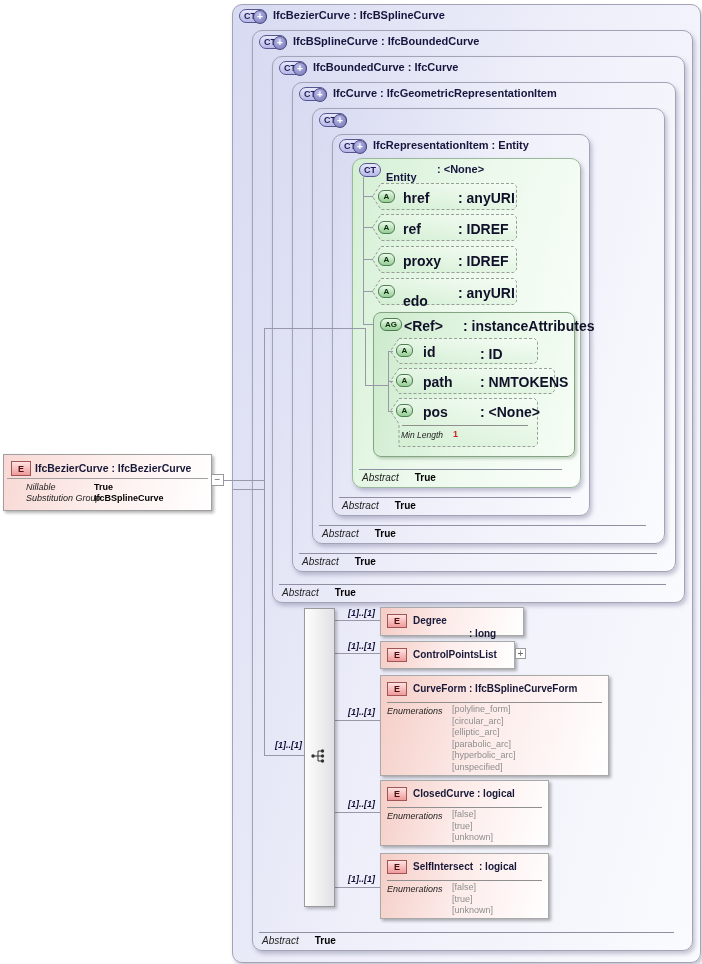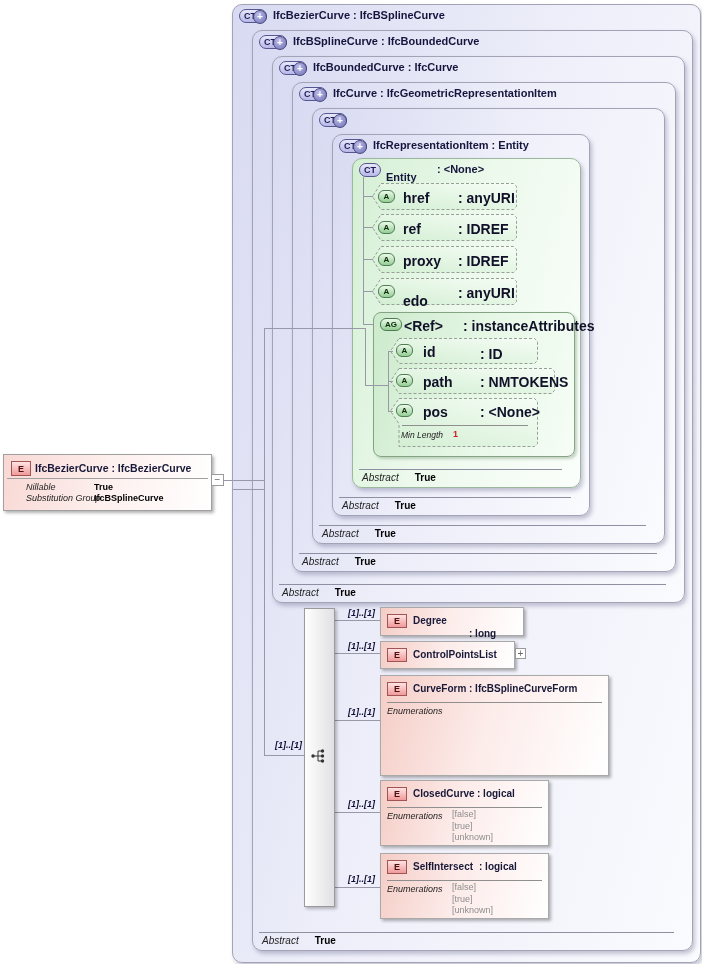--- a/index.html
+++ b/index.html
@@ -256,20 +256,28 @@
     <span class="pname" style="left:32px;top:7px;">ControlPointsList</span>
   </div>
   <div class="togglebox" style="left:515px;top:648px;width:11px;height:11px;line-height:9px;">+</div>
 
   <div class="pinkbox" style="left:380px;top:675px;width:227px;height:99px;">
     <span class="badge-e" style="left:6px;top:6px;">E</span>
     <span class="pname" style="left:32px;top:7px;">CurveForm</span>
     <span class="pname" style="left:88px;top:7px;">: IfcBSplineCurveForm</span>
     <div class="esep" style="top:26px;"></div>
     <span class="enum-lab" style="left:6px;top:30px;">Enumerations</span>
+    <div class="enum-col" style="left:71px;top:28px;">
+      <div>[polyline_form]</div>
+      <div>[circular_arc]</div>
+      <div>[elliptic_arc]</div>
+      <div>[parabolic_arc]</div>
+      <div>[hyperbolic_arc]</div>
+      <div>[unspecified]</div>
+    </div>
   </div>
 
   <div class="pinkbox" style="left:380px;top:780px;width:167px;height:64px;">
     <span class="badge-e" style="left:6px;top:6px;">E</span>
     <span class="pname" style="left:32px;top:7px;">ClosedCurve</span>
     <span class="pname" style="left:96px;top:7px;">: logical</span>
     <div class="esep" style="top:26px;"></div>
     <span class="enum-lab" style="left:6px;top:30px;">Enumerations</span>
     <div class="enum-col" style="left:71px;top:28px;">
       <div>[false]</div>

